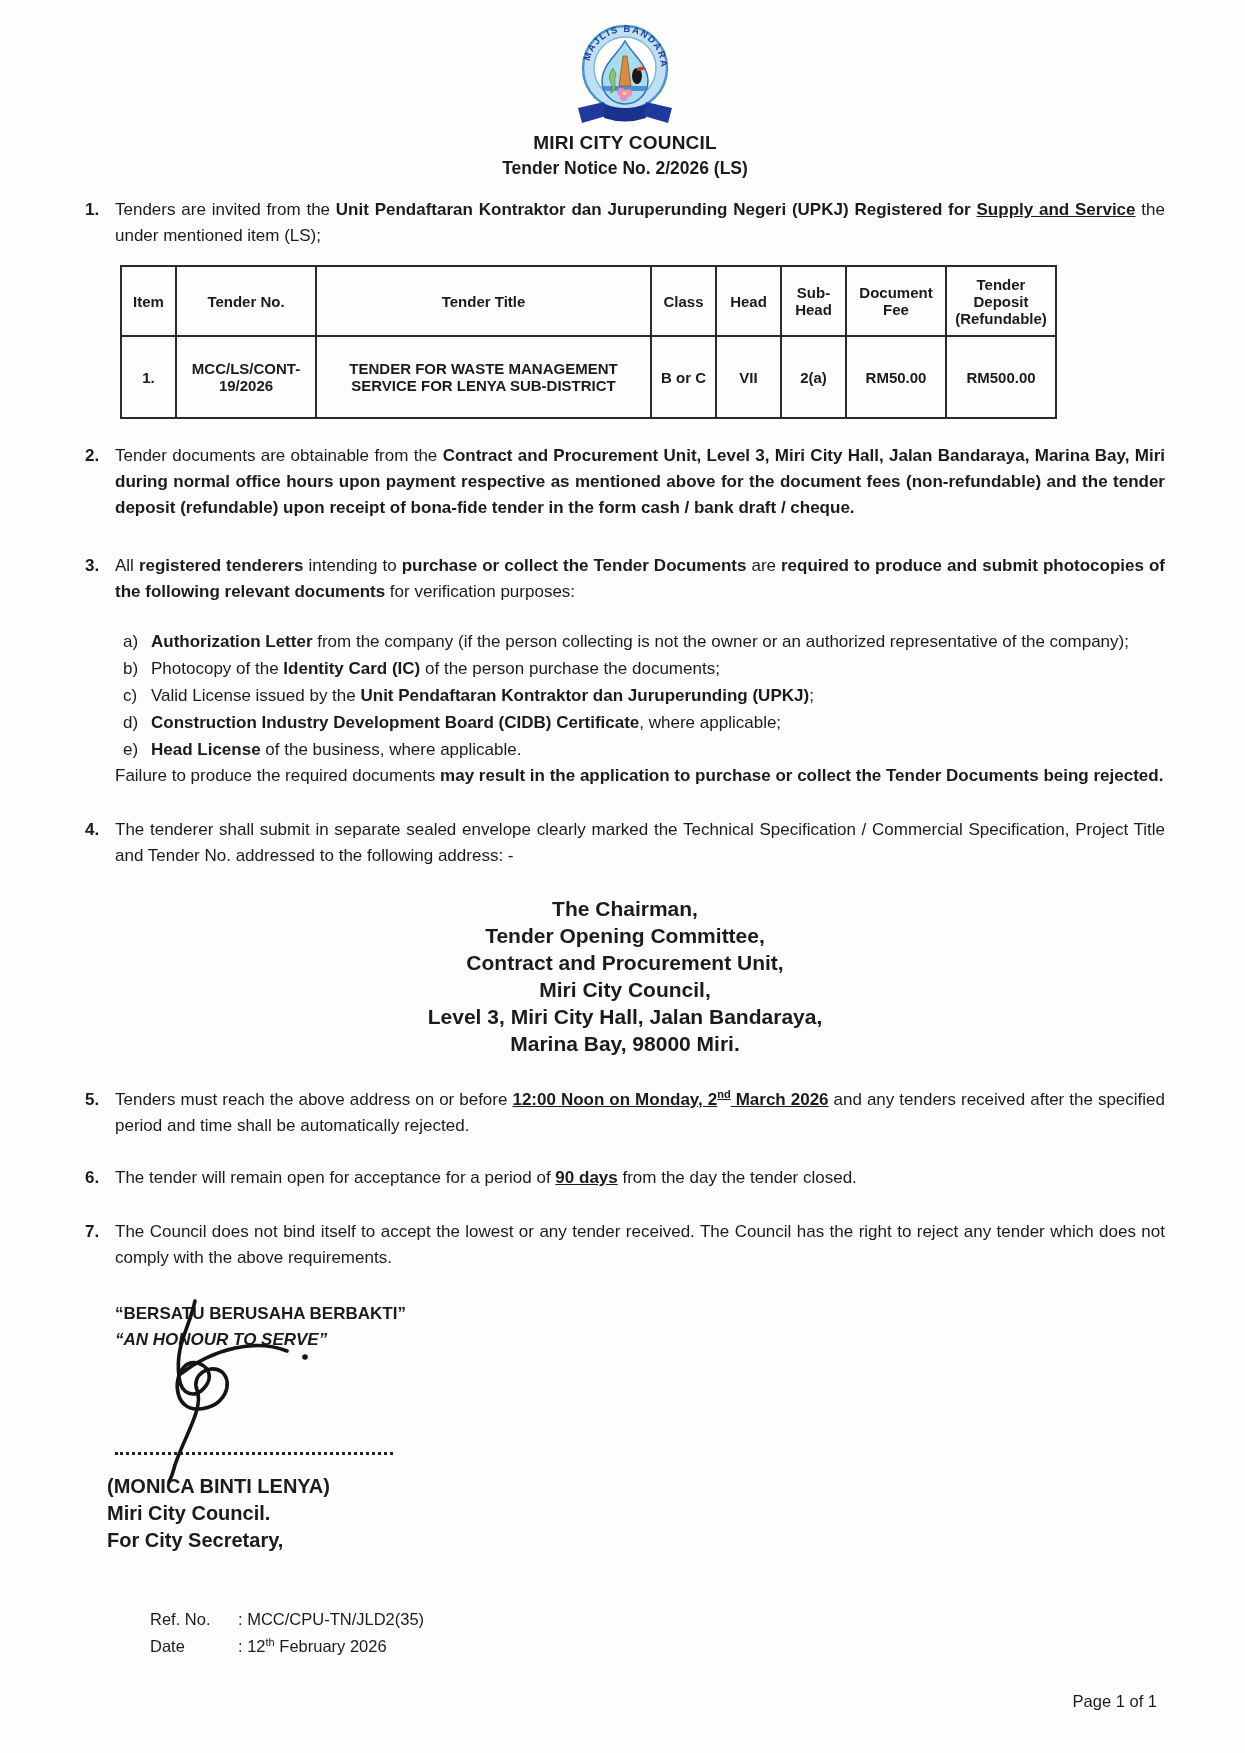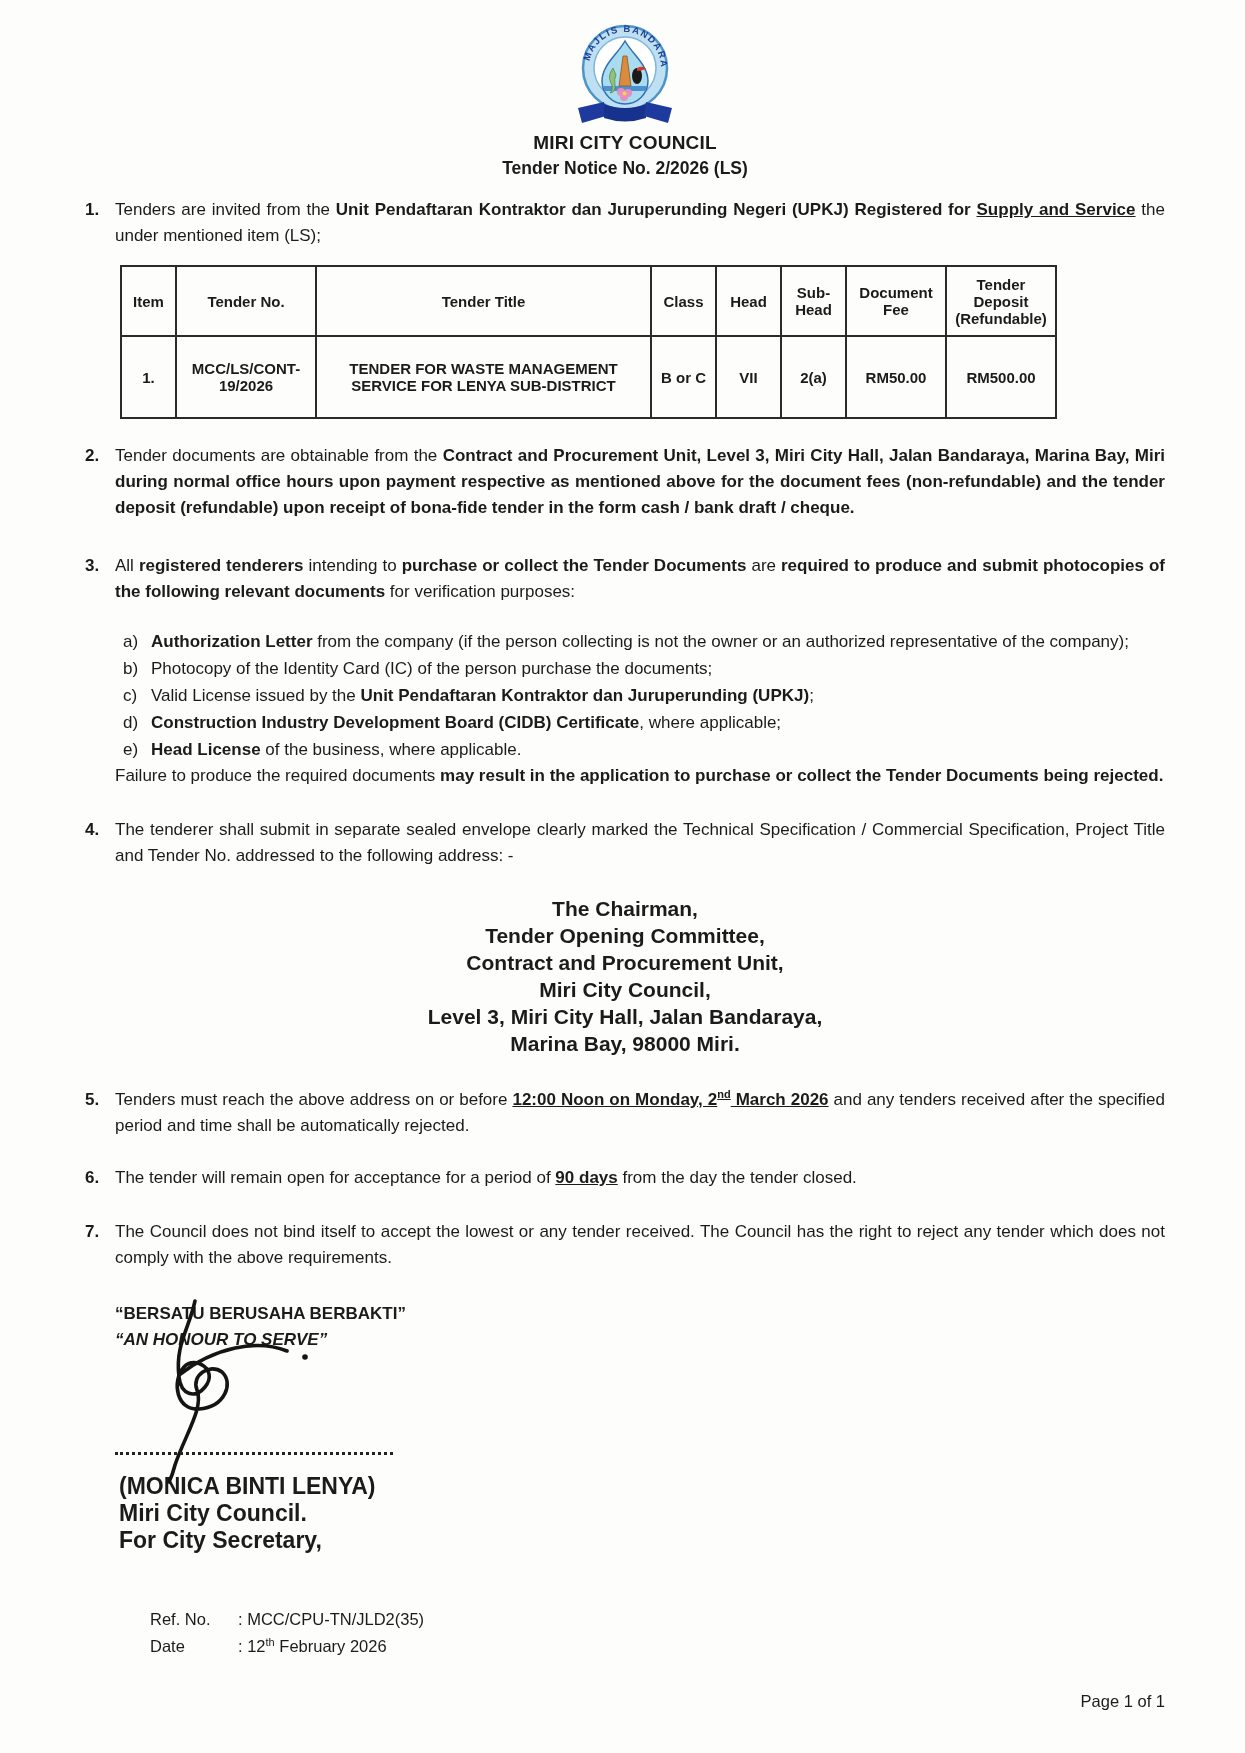--- a/index.html
+++ b/index.html
@@ -52,28 +52,28 @@
 
   
   .address-block { margin-top:26px; text-align:center; font-size:21px; font-weight:bold; line-height:27px; }
 
   
   .motto { margin:30px 0 0 30px; font-size:17px; line-height:26px; font-weight:bold; }
   .motto .line2 { font-style:italic; }
   .sig-zone { position:relative; margin-left:30px; height:120px; }
   .sig-svg { position:absolute; left:18px; top:-58px; }
   .dotted-line { position:absolute; left:0; bottom:18px; width:278px; border-bottom:3px dotted #222; }
-  .signatory { margin-left:34px; font-size:23px; font-weight:bold; line-height:27px; }
+  .signatory { margin-left:22px; font-size:20px; font-weight:bold; line-height:27px; }
 
   
   .ref-block { margin:52px 0 0 65px; font-size:16.5px; line-height:27px; }
   .ref-row { display:flex; }
   .ref-row .lbl { width:88px; flex:none; }
 
-  .page-footer { position:absolute; right:80px; bottom:42px; font-size:16.5px; }
+  .page-footer { position:absolute; right:88px; bottom:42px; font-size:16.5px; }
 </style>
 </head>
 <body>
 
 <div class="page">
 
   <div class="logo-wrap">
     <svg width="210" height="104" viewBox="0 0 210 104">
 
       <circle cx="105" cy="44" r="42" fill="#bfe0f2" stroke="#4f94c7" stroke-width="2.5"></circle>
@@ -167,21 +167,21 @@
     <span class="ptext"><span>All </span><span style="font-weight: bold;">registered tenderers</span><span> intending to </span><span style="font-weight: bold;">purchase or collect the Tender Documents</span><span> are </span><span style="font-weight: bold;">required to produce and submit photocopies of the following relevant documents</span><span> for verification purposes:</span></span>
   </div>
 
   <div class="doc-list">
     <div class="doc-item">
       <span class="letter">a)</span>
       <span class="ptext"><span style="font-weight: bold;">Authorization Letter</span><span> from the company (if the person collecting is not the owner or an authorized representative of the company);</span></span>
     </div>
     <div class="doc-item">
       <span class="letter">b)</span>
-      <span class="ptext"><span>Photocopy of the </span><span style="font-weight: normal;">Identity Card (IC)</span><span> of the person purchase the documents;</span></span>
+      <span class="ptext"><span>Photocopy of the </span><span style="font-weight: bold;">Identity Card (IC)</span><span> of the person purchase the documents;</span></span>
     </div>
     <div class="doc-item">
       <span class="letter">c)</span>
       <span class="ptext"><span>Valid License issued by the </span><span style="font-weight: bold;">Unit Pendaftaran Kontraktor dan Juruperunding (UPKJ)</span><span>;</span></span>
     </div>
     <div class="doc-item">
       <span class="letter">d)</span>
       <span class="ptext"><span style="font-weight: bold;">Construction Industry Development Board (CIDB) Certificate</span><span>, where applicable;</span></span>
     </div>
     <div class="doc-item">

